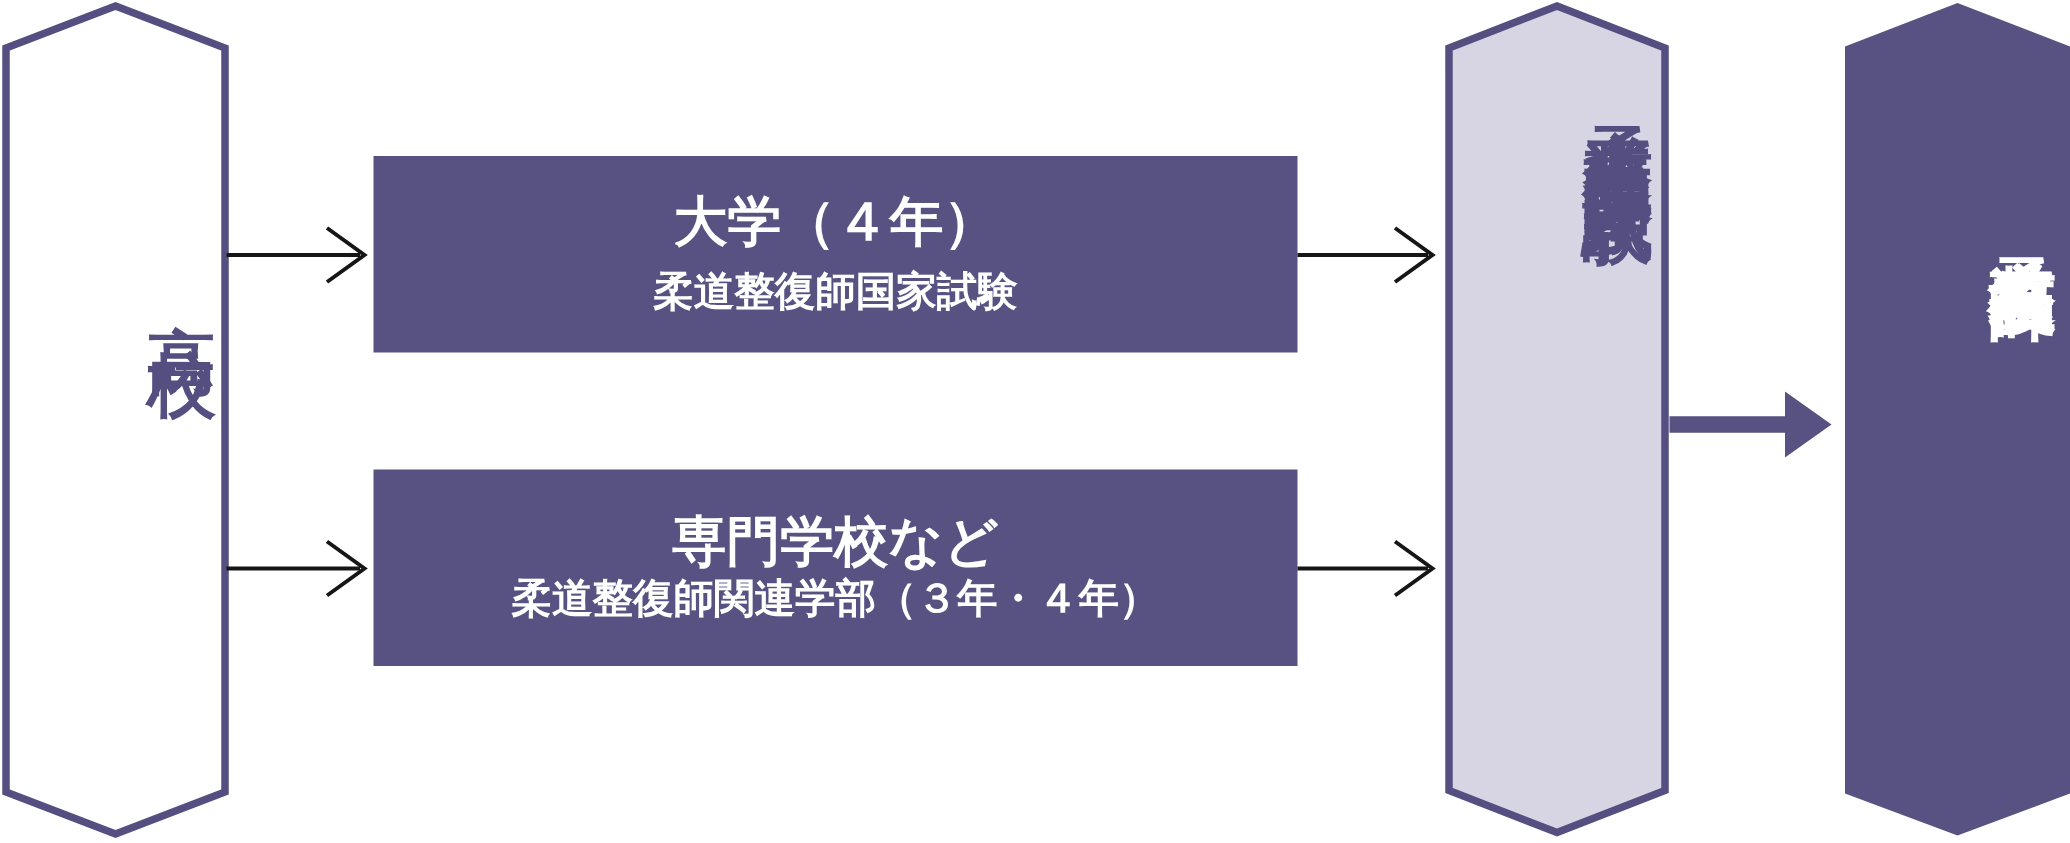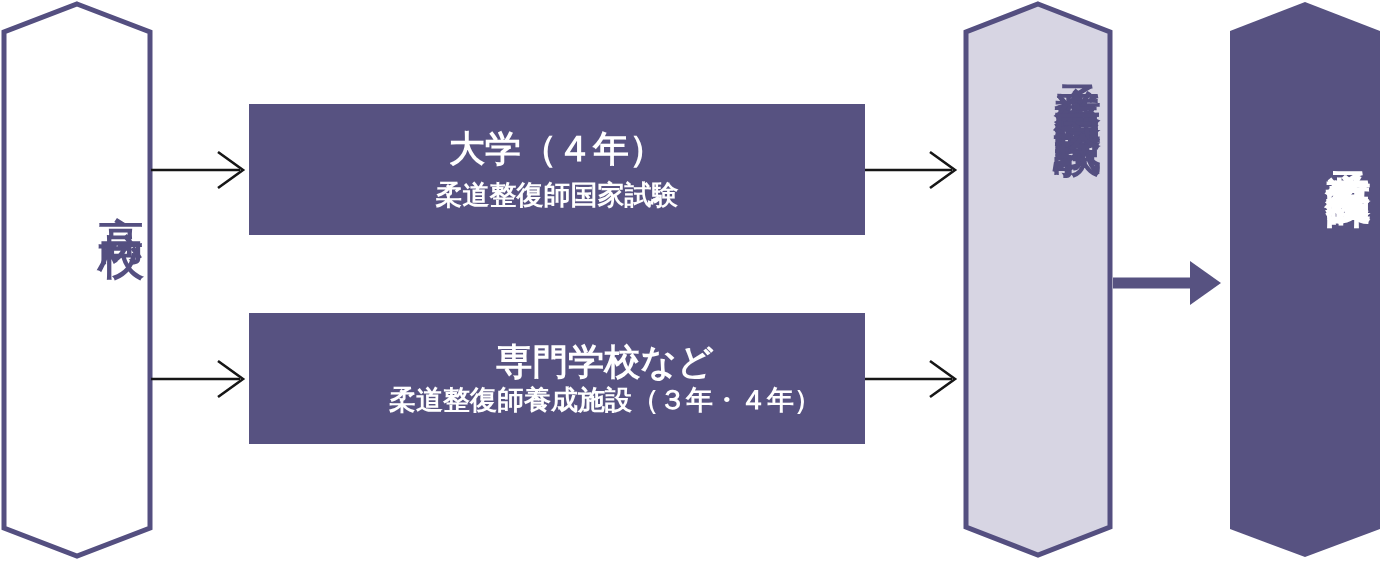--- a/index.html
+++ b/index.html
@@ -36,21 +36,21 @@
     height: 131px;
     display: flex;
     flex-direction: column;
     align-items: center;
     justify-content: center;
     gap: 3px;
     color: #ffffff;
     text-align: center;
   }
   #box1-label { top: 104px; gap: 12px; }
-  #box2-label { top: 313px; padding-left: 48px; }
+  #box2-label { top: 313px; }
   .box-title    { font-size: 36px; font-weight: bold; line-height: 1.1; }
   .box-subtitle { font-size: 27px; font-weight: bold; line-height: 1.1; }
 </style>
 </head>
 <body>
 
 <div id="canvas">
 
   <svg id="shapes" viewBox="0 0 1380 562" xmlns="http://www.w3.org/2000/svg">
 
@@ -88,19 +88,19 @@
 
   <div id="start-label" class="vlabel">高校</div>
 
   <div id="box1-label" class="path-box-label">
     <div class="box-title">大学（４年）</div>
     <div class="box-subtitle">柔道整復師国家試験</div>
   </div>
 
   <div id="box2-label" class="path-box-label">
     <div class="box-title">専門学校など</div>
-    <div class="box-subtitle">柔道整復師養成施設（３年・４年）</div>
+    <div class="box-subtitle">柔道整復師関連学部（３年・４年）</div>
   </div>
 
   <div id="exam-label" class="vlabel">柔道整復師国家試験</div>
 
   <div id="result-label" class="vlabel">柔道整復師</div>
 </div>
 
 </body></html>

